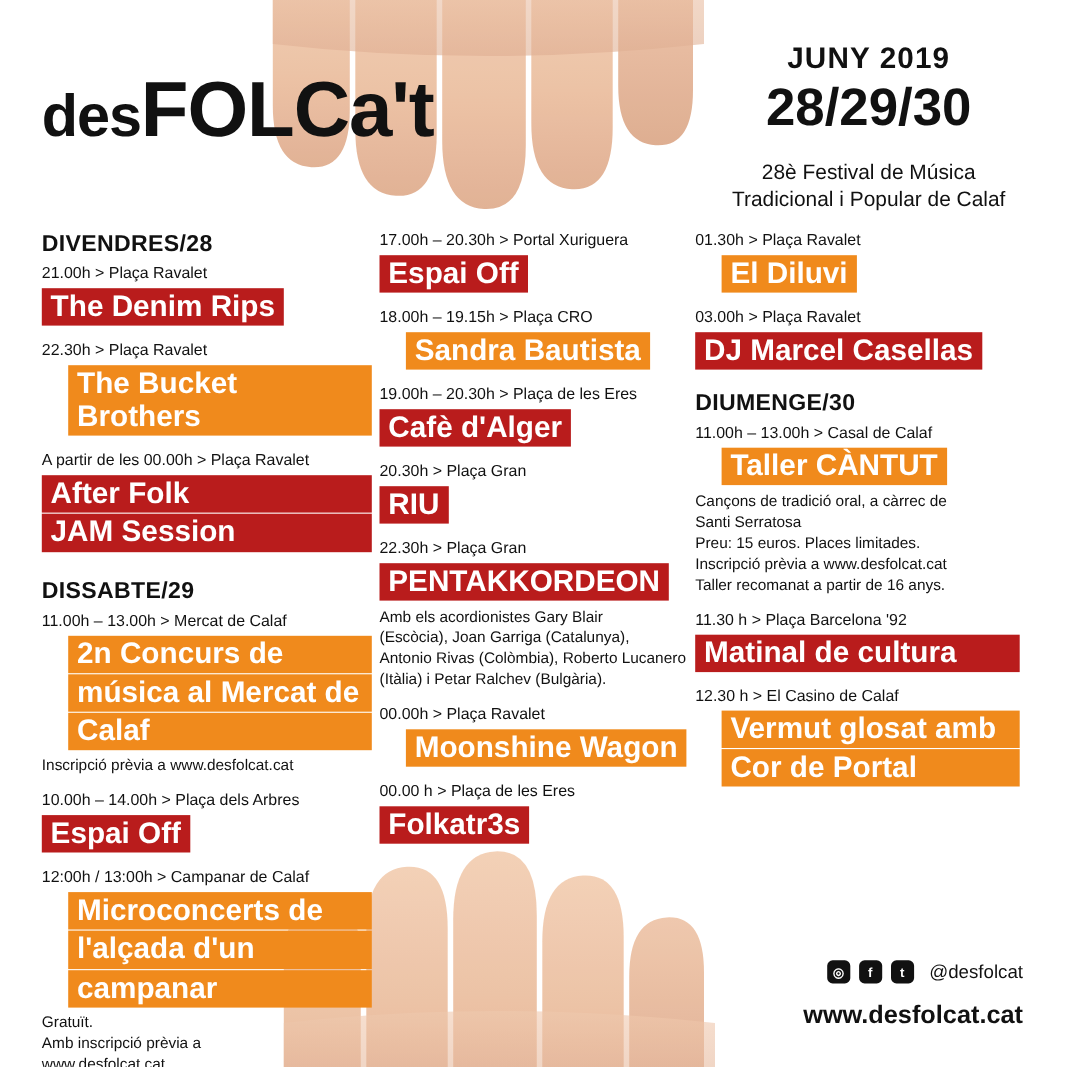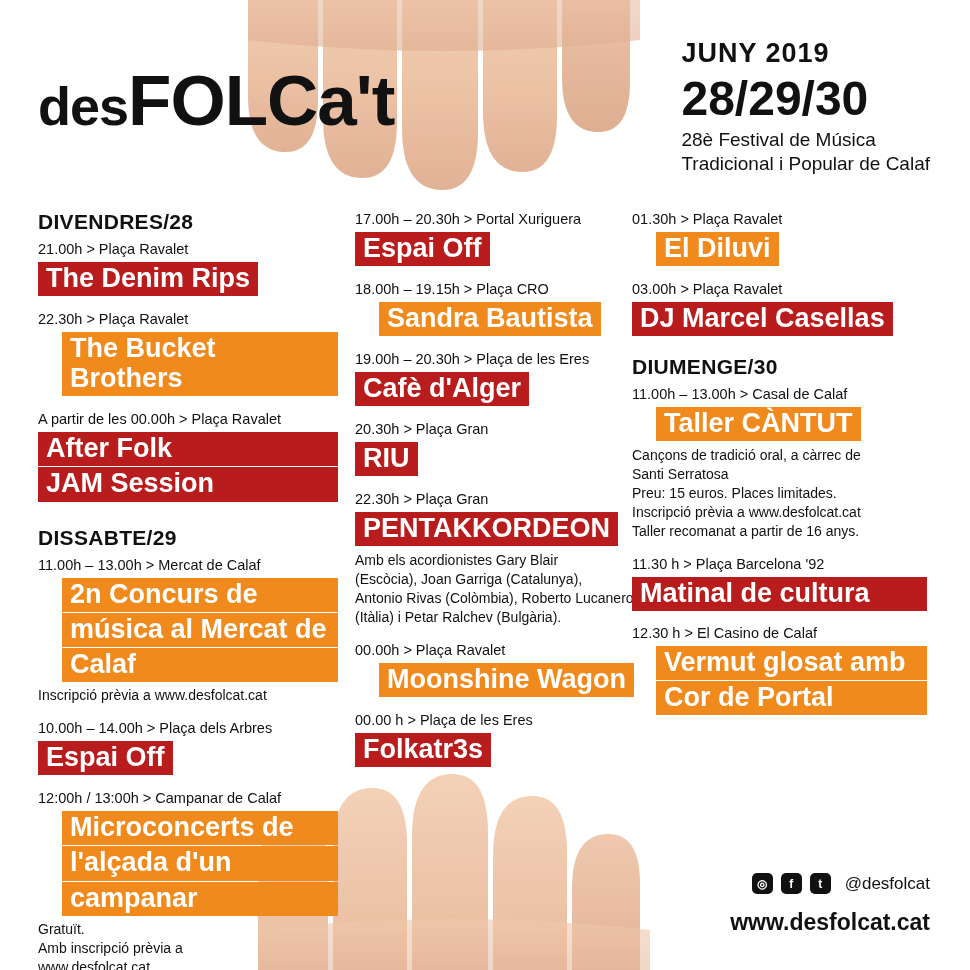--- a/index.html
+++ b/index.html
@@ -16,34 +16,34 @@
   #content{position:absolute;inset:0;z-index:2;}
 
   .logo{
     position:absolute;left:38px;top:60px;
     font-family:"Liberation Sans", sans-serif;
     font-weight:bold;font-size:54px;letter-spacing:-1px;color:#111;
     white-space:nowrap;
   }
   .logo .big{font-size:71px;}
 
-  .head-right{position:absolute;right:40px;top:38px;text-align:left;}
+  .head-right{position:absolute;right:56px;top:38px;text-align:center;}
   .head-right .month{
     font-size:27px;font-weight:bold;color:#111;letter-spacing:1px;
   }
   .head-right .dates{
     font-size:48px;font-weight:bold;color:#111;letter-spacing:0px;margin-top:2px;
   }
   .head-right .sub{
-    font-size:19px;color:#111;margin-top:2px;line-height:1.25;
+    font-size:19px;color:#111;margin-top:20px;line-height:1.25;
   }
 
   .col{position:absolute;top:210px;}
   .col1{left:38px;width:300px;}
-  .col2{left:355px;width:295px;}
+  .col2{left:345px;width:295px;}
   .col3{left:632px;width:295px;}
 
   .daytitle{
     font-size:21px;font-weight:bold;color:#111;
     margin:0 0 6px 0;letter-spacing:0.3px;
   }
   .time{
     font-size:14.5px;color:#111;margin:0 0 3px 0;line-height:1.3;
   }
   .hl{

